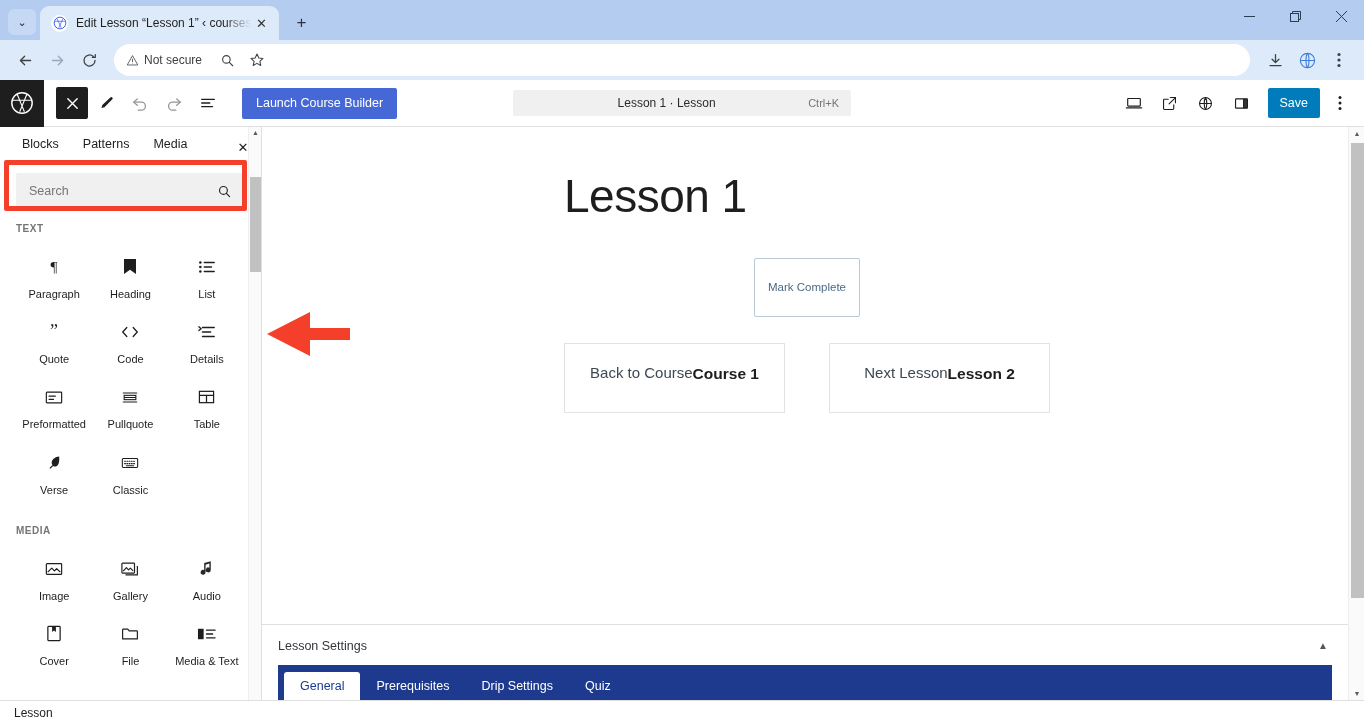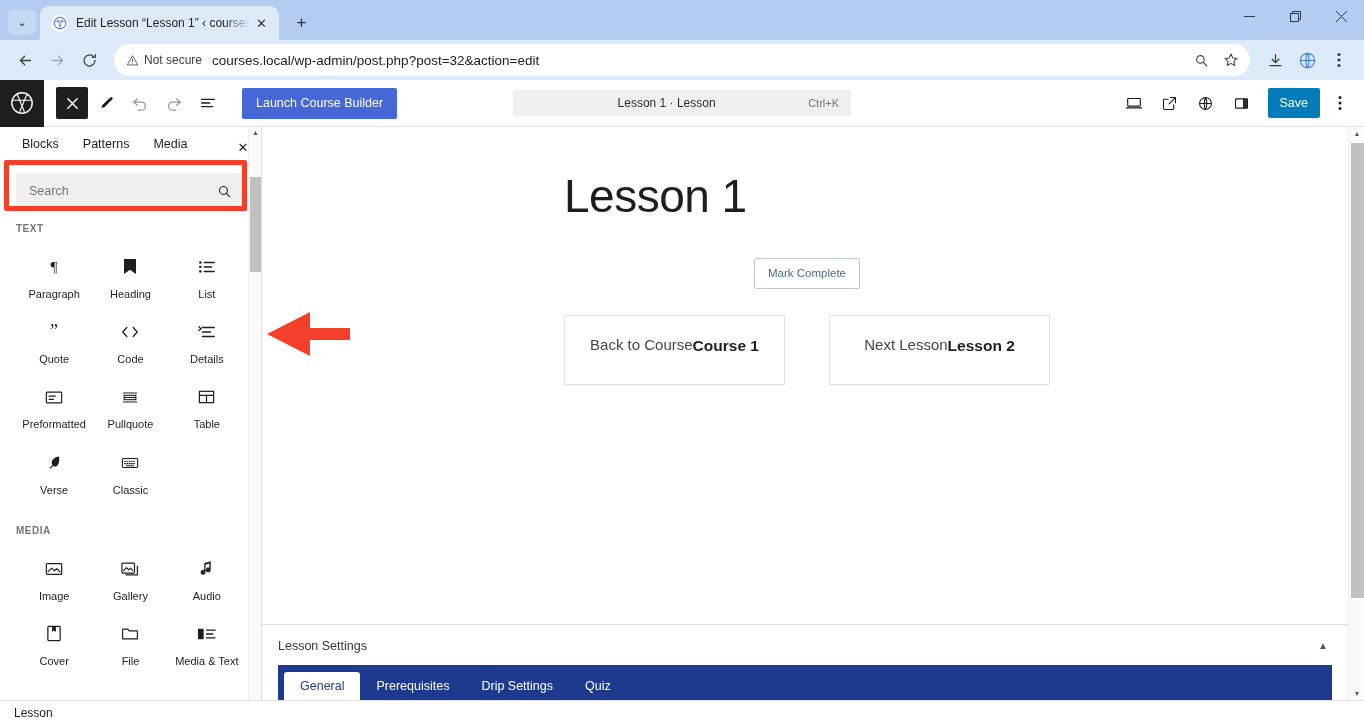--- a/index.html
+++ b/index.html
@@ -392,21 +392,21 @@
   }
   .mark-complete-wrap {
     display: flex;
     justify-content: center;
   }
   .mark-complete {
     border: 1px solid #b9c9d8;
     background: #fff;
     color: #4a6a85;
     font-size: 11.5px;
-    padding: 9px 13px;
+    padding: 23px 13px;
     border-radius: 2px;
     line-height: 1;
   }
   .nav-cards {
     display: flex;
     gap: 44px;
     margin-top: 26px;
   }
   .nav-card {
     flex: 1;
@@ -572,21 +572,20 @@
   </div>
   <div class="omnibox">
     <div class="not-secure">
       <svg width="13" height="13" viewBox="0 0 16 16" fill="none" stroke="#5f6368" stroke-width="1.2" stroke-linejoin="round">
         <path d="M8 2 1.5 13.5h13L8 2z"></path>
           <path d="M8 6.3v3.2" stroke-linecap="round"></path>
           <circle cx="8" cy="11.3" r="0.5" fill="#5f6368" stroke="none"></circle>
       </svg>
       <span>Not secure</span>
     </div>
-    <div class="omnibox-url">courses.local/wp-admin/post.php?post=32&amp;action=edit</div>
     <div class="omni-actions">
       <div class="omni-icon">
         <svg width="15" height="15" viewBox="0 0 20 20" fill="none" stroke="currentColor" stroke-width="1.5" stroke-linecap="round">
           <circle cx="8.5" cy="8.5" r="5"></circle>
             <path d="M12.4 12.4 17 17"></path>
         </svg>
       </div>
       <div class="omni-icon">
         <svg width="16" height="16" viewBox="0 0 20 20" fill="none" stroke="currentColor" stroke-width="1.3" stroke-linejoin="round">
           <path d="M10 2.5 12.3 7.4l5.2.6-3.9 3.6 1.1 5.2L10 14.2 5.3 16.8l1.1-5.2L2.5 8l5.2-.6z"></path>

